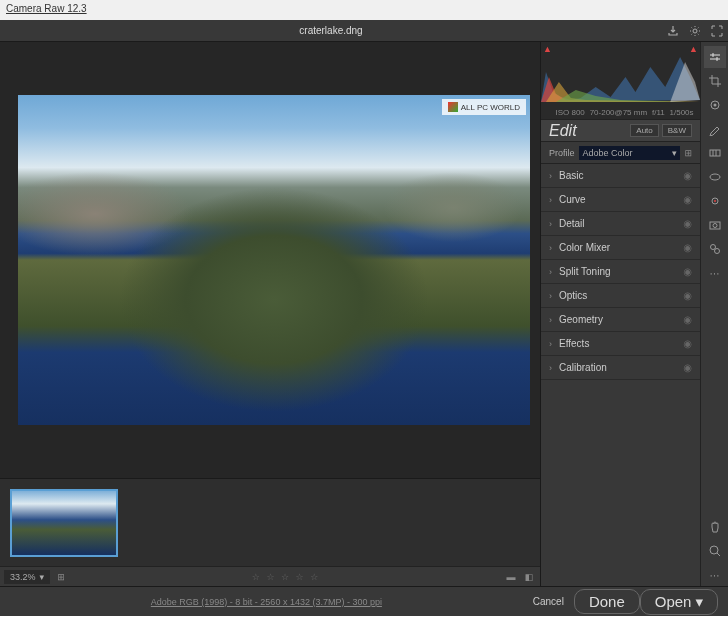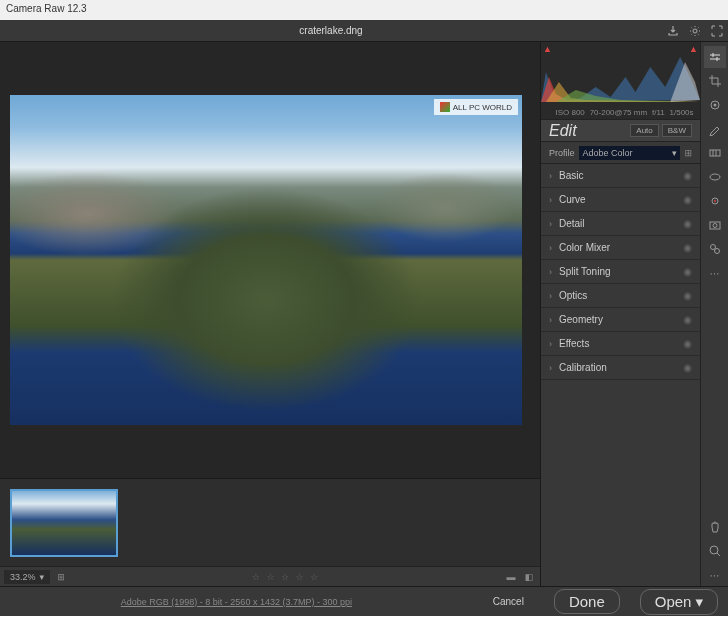--- a/index.html
+++ b/index.html
@@ -15,32 +15,33 @@
   width: 728px; height: 616px;
   background: #2a2a2a;
   display: flex; flex-direction: column;
 }
 .titlebar {
   height: 20px;
   background: #f0f0f0;
   color: #333;
   padding: 3px 6px;
   font-size: 10px;
+  text-decoration: underline;
 }
 .topbar {
   height: 22px;
   background: #383838;
   display: flex; align-items: center;
   border-bottom: 1px solid #1a1a1a;
 }
 .filename { flex: 1; text-align: center; color: #ddd; font-size: 10px; }
 .topbar .icon-btn { width: 22px; height: 22px; display:flex; align-items:center; justify-content:center; color:#aaa; cursor:pointer; }
 .main { flex: 1; display: flex; min-height: 0; }
 .canvas-col { flex: 1; display: flex; flex-direction: column; background: #262626; min-width: 0; }
-.canvas-area { flex: 1; position: relative; display: flex; align-items: center; justify-content: flex-start; padding: 8px 10px; }
+.canvas-area { flex: 1; position: relative; display: flex; align-items: center; justify-content: flex-end; padding: 8px 10px; }
 .image-preview {
   width: 512px; height: 330px;
   background: linear-gradient(to bottom,
     #6fa8d6 0%, #8fbce0 10%, #dde9f0 22%,
     #7a8a7e 28%, #5b6a55 38%,
     #2c4f87 42%, #1f3d72 48%,
     #5f6a3e 50%, #3f502c 70%,
     #1c3a70 78%, #163060 100%);
   position: relative;
   overflow: hidden;
@@ -90,21 +91,21 @@
 
 .profile-row { height:22px; display:flex; align-items:center; padding:0 8px; gap:4px; font-size:9px; color:#aaa; background:#383838; border-bottom:1px solid #222;}
 .profile-sel { flex:1; background:#0f172a; padding:2px 4px; display:flex; justify-content:space-between; align-items:center;}
 
 .accordion { display:flex; flex-direction:column;}
 .acc-item { height:24px; display:flex; align-items:center; padding:0 8px; background:#383838; border-bottom:1px solid #2a2a2a; cursor:pointer; font-size:10px; color:#ccc;}
 .acc-item .chev { width:10px; color:#888; font-size:9px;}
 .acc-item .acc-label { flex:1;}
 .acc-item .eye { color:#666; font-size:10px;}
 
-.footer { height: 30px; background:#383838; border-top:1px solid #1a1a1a; display:flex; align-items:center; padding:0 10px; gap:20px;}
+.footer { height: 30px; background:#383838; border-top:1px solid #1a1a1a; display:flex; align-items:center; padding:0 10px; gap:0;}
 .footer .info { flex:1; text-align:center; font-size:9px; color:#888; text-decoration:underline;}
 .footer .btn-flat { font-size:10px; color:#ccc; padding:3px 10px; cursor:pointer;}
 .footer .btn-pill { font-size:15px; color:#ddd; padding:3px 14px; border:1px solid #666; border-radius:10px; cursor:pointer; display:flex; align-items:center; gap:4px;}
 </style>
 </head>
 <body>
 
 <div class="app">
 
   <div class="titlebar">

